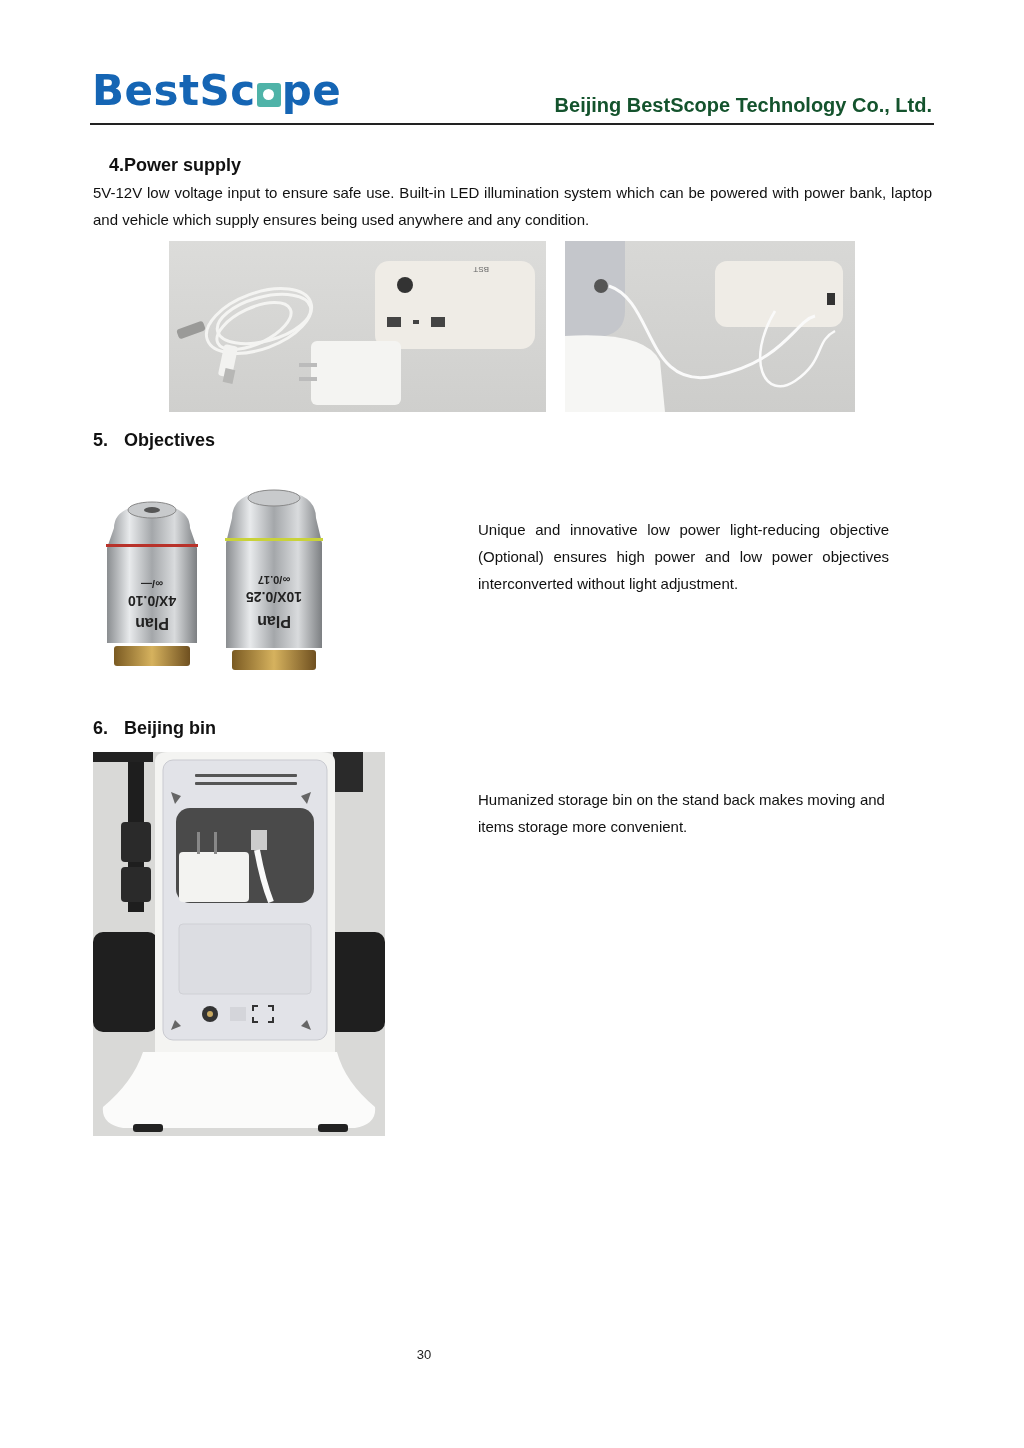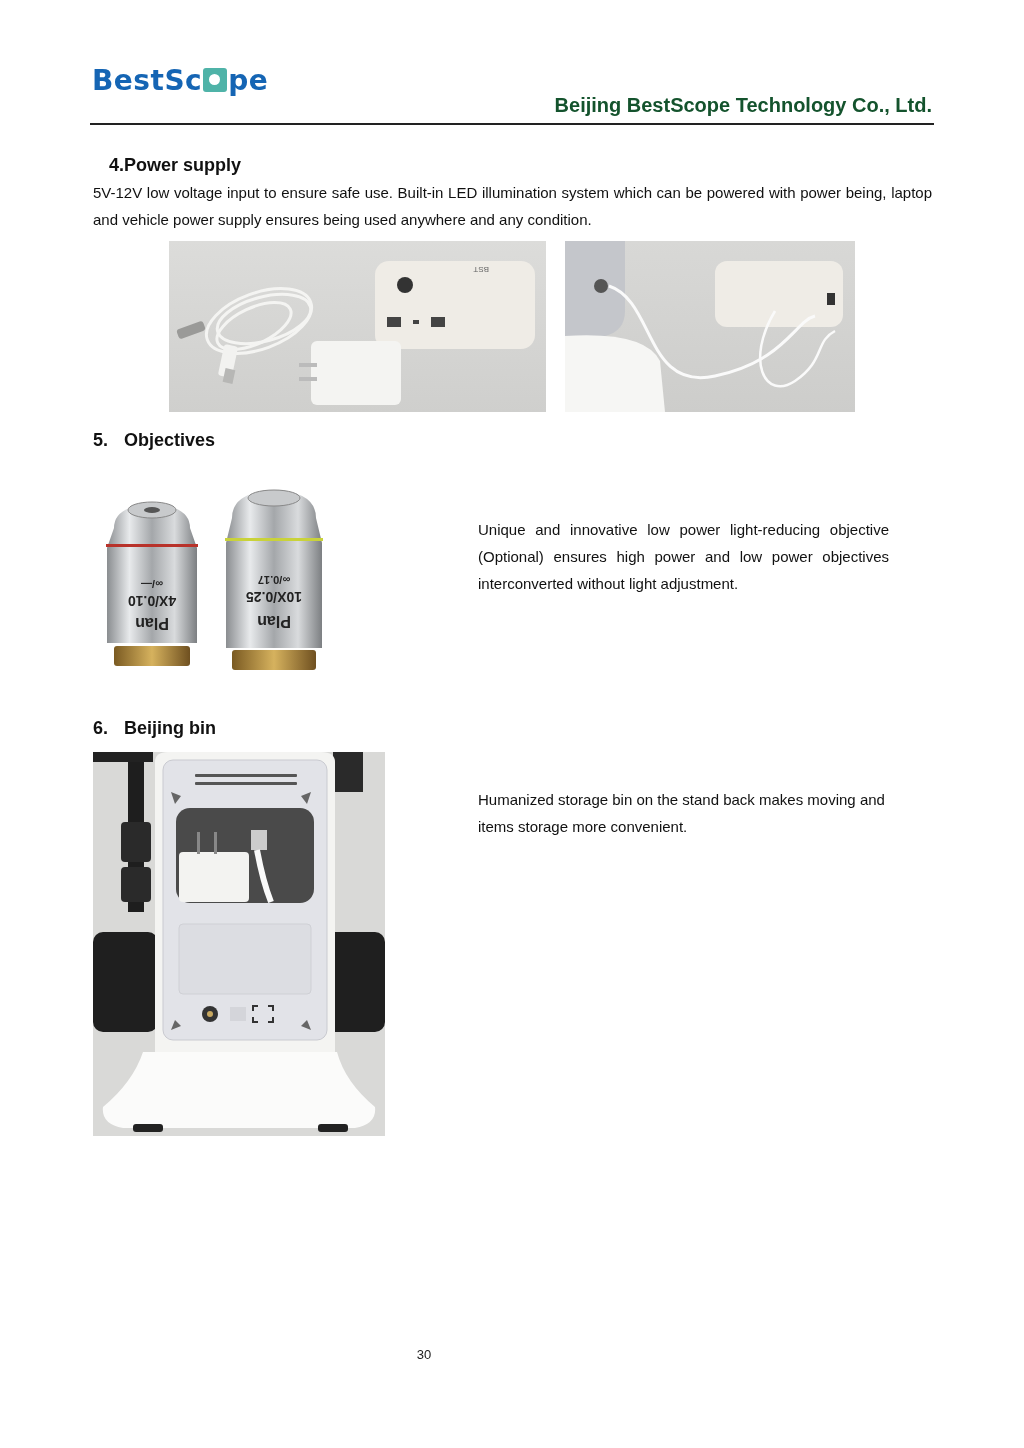--- a/index.html
+++ b/index.html
@@ -1,20 +1,20 @@
 <!DOCTYPE html>
 <html><head>
 <meta charset="utf-8">
 <style>
   html, body { margin:0; padding:0; background:#ffffff; }
   body { width:1024px; height:1448px; position:relative; overflow:hidden;
          font-family:"Liberation Sans", sans-serif; color:#111; }
   .abs { position:absolute; }
-  .logo { left:92px; top:56px; font-family:"DejaVu Sans", sans-serif; font-weight:bold;
-          font-size:28px; letter-spacing:0.5px; color:#1565b4; line-height:50px; }
+  .logo { left:92px; top:66px; font-family:"DejaVu Sans", sans-serif; font-weight:bold;
+          font-size:42px; letter-spacing:0.5px; color:#1565b4; line-height:50px; }
   .logo .o { display:inline-block; width:24px; height:24px; background:#4fb3a8; border-radius:3px;
              vertical-align:-2px; position:relative; margin:0 1px; }
   .logo .o::after { content:""; position:absolute; width:11px; height:11px; border-radius:50%;
              background:#fff; left:6px; top:6px; }
   .company { right:92px; top:94px; font-size:20px; font-weight:bold; color:#14532d; }
   .rule { left:90px; top:123px; width:844px; height:2px; background:#222; }
   .h { font-size:18px; font-weight:bold; color:#111; }
   .h .num { display:inline-block; width:31px; }
   .p { font-size:15px; line-height:27px; color:#111; }
   .just { text-align:justify; text-align-last:left; }
@@ -22,21 +22,21 @@
   .footer { left:0; width:848px; top:1347px; text-align:center; font-size:13px; color:#222; }
 </style>
 </head>
 <body>
 
 <div class="abs logo"><span>BestSc</span><span class="o"></span><span>pe</span></div>
 <div class="abs company">Beijing BestScope Technology Co., Ltd.</div>
 <div class="abs rule"></div>
 
 <div class="abs h" style="left:93px; top:155px;text-align:right;"><span class="num">4.</span><span>Power supply</span></div>
-<div class="abs p just" style="left:93px; top:179px; width:839px;">5V-12V low voltage input to ensure safe use. Built-in LED illumination system which can be powered with power being, laptop and vehicle power supply ensures being used anywhere and any condition.</div>
+<div class="abs p just" style="left:93px; top:179px; width:839px;">5V-12V low voltage input to ensure safe use. Built-in LED illumination system which can be powered with power bank, laptop and vehicle which supply ensures being used anywhere and any condition.</div>
 
 <div class="abs photo" style="left:169px; top:241px; width:377px; height:171px; background:linear-gradient(180deg,#dcdcda,#cfcfcd);">
   <svg width="377" height="171" viewBox="0 0 377 171">
 
     <g fill="none" stroke="#f4f4f2" stroke-width="3">
       <ellipse cx="90" cy="80" rx="55" ry="28" transform="rotate(-20 90 80)"></ellipse>
       <ellipse cx="95" cy="78" rx="48" ry="22" transform="rotate(-15 95 78)"></ellipse>
       <ellipse cx="85" cy="85" rx="40" ry="18" transform="rotate(-25 85 85)"></ellipse>
     </g>
     <rect x="8" y="84" width="28" height="10" rx="3" fill="#9a9a98" transform="rotate(-20 22 89)"></rect>

